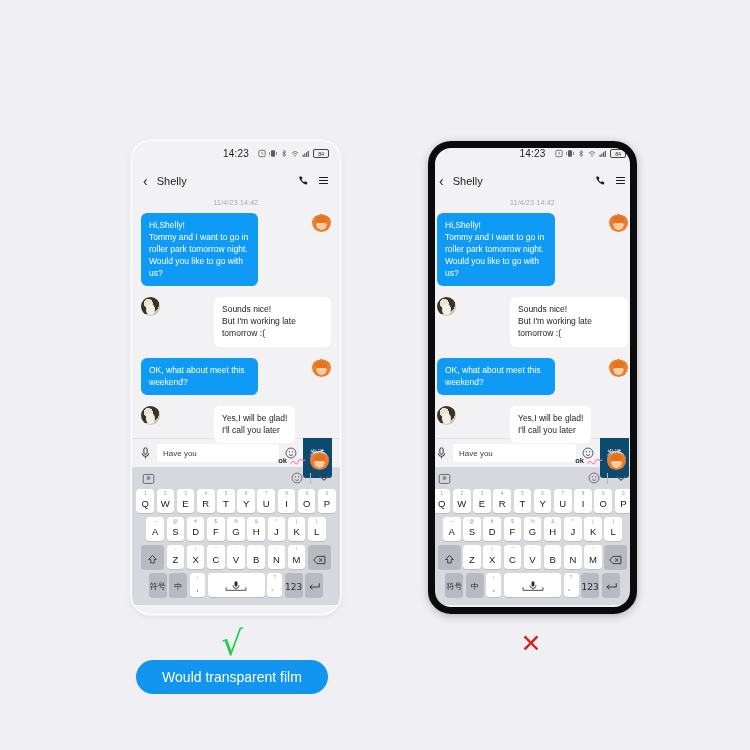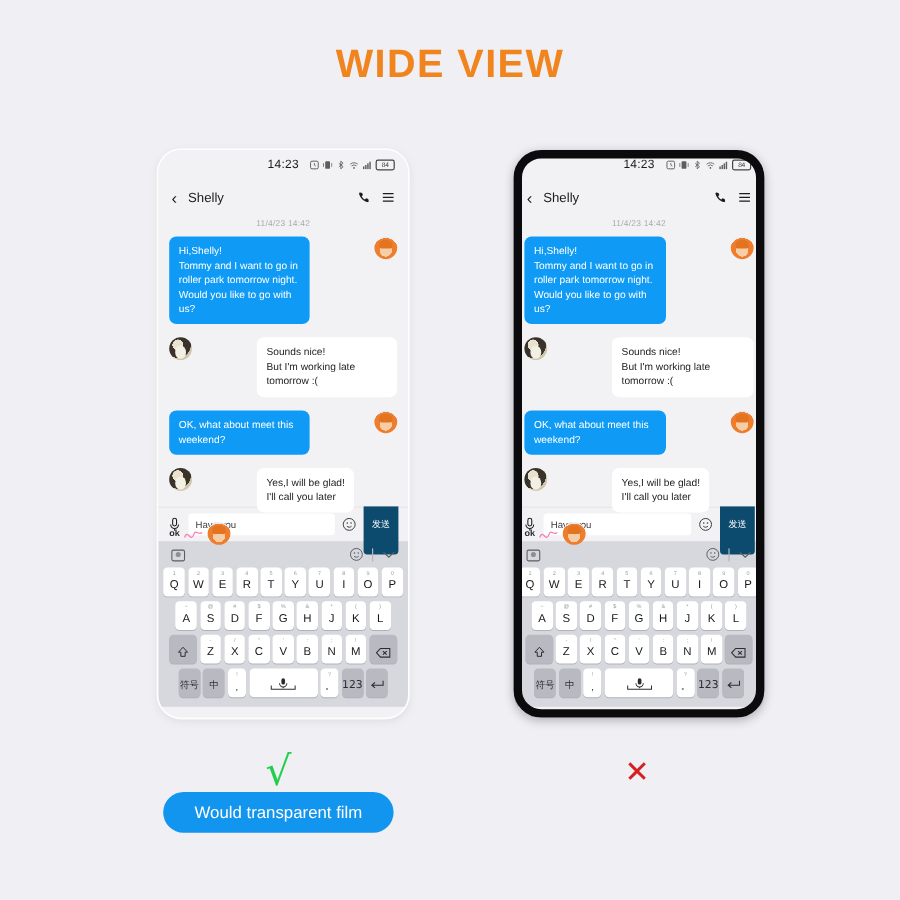--- a/index.html
+++ b/index.html
@@ -15,21 +15,21 @@
   .hdr { text-align:center; padding-top:34px; }
   .hdr-title {
     font-size:33px; font-weight:bold; color:#f08520;
     letter-spacing:1.2px;
   }
   .hdr-sub {
     margin-top:13px; font-size:15px; color:#8a8a90; font-weight:400;
   }
 
   
-  .phones { position:absolute; top:125px; left:0; width:750px; height:475px; }
+  .phones { position:absolute; top:141px; left:0; width:750px; height:475px; }
 
   .phone { position:absolute; top:0; }
   .phone-left  { left:132px; width:208px; height:473px; }
   .phone-right { left:428px; width:209px; height:473px; }
 
   
   .screen {
     position:absolute; inset:0;
     border-radius:19px;
     overflow:hidden;
@@ -103,21 +103,21 @@
   .bub {
     max-width:140px; padding:6px 8px 7px;
     font-size:8.5px; line-height:1.42; border-radius:6px;
     word-wrap:break-word;
   }
   .bub.blue { background:#0f9bf5; color:#fff; margin-right:6px; }
   .bub.white{ background:#fff; color:#1c1c1e; margin-left:6px; }
 
   
   .sticker {
-    display:flex; align-items:center; 
+    display:flex; align-items:center; justify-content:flex-end;
     gap:3px; padding-right:2px; margin-top:-3px;
   }
   .sticker-ok { font-size:7.5px; color:#2b2b30; font-weight:bold; }
   .squig { width:17px; height:11px; }
 
   
   .inputbar {
     height:29px; background:#f2f2f4;
     display:flex; align-items:center; gap:6px; padding:0 8px;
     border-top:1px solid #e3e3e7;
@@ -170,21 +170,20 @@
     display:inline-block; border-radius:18px;
     font-size:14px; padding:9px 26px; color:#fff; min-width:180px;
   }
   .pill-blue { background:#1295ef; }
   .pill-grey { background:#a6a6ab; }
 </style>
 </head>
 <body>
 
 <div class="hdr">
-  <div class="hdr-title">WIDE VIEW</div>
 </div>
 
 <div class="phones">
 
   <div class="phone phone-left">
     <div class="screen">
 
       <div class="statusbar">
         <span class="st-time">14:23</span>
         <span class="st-icons">

